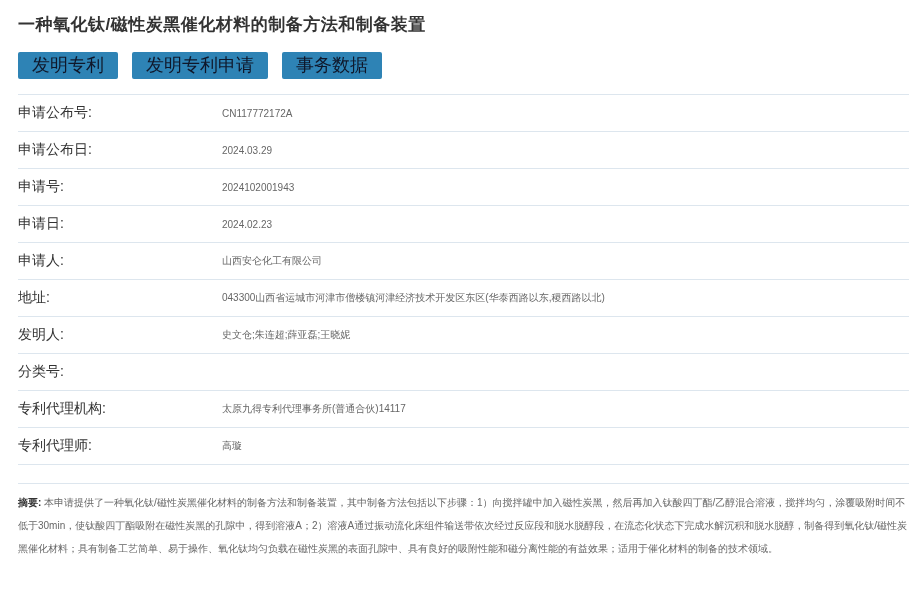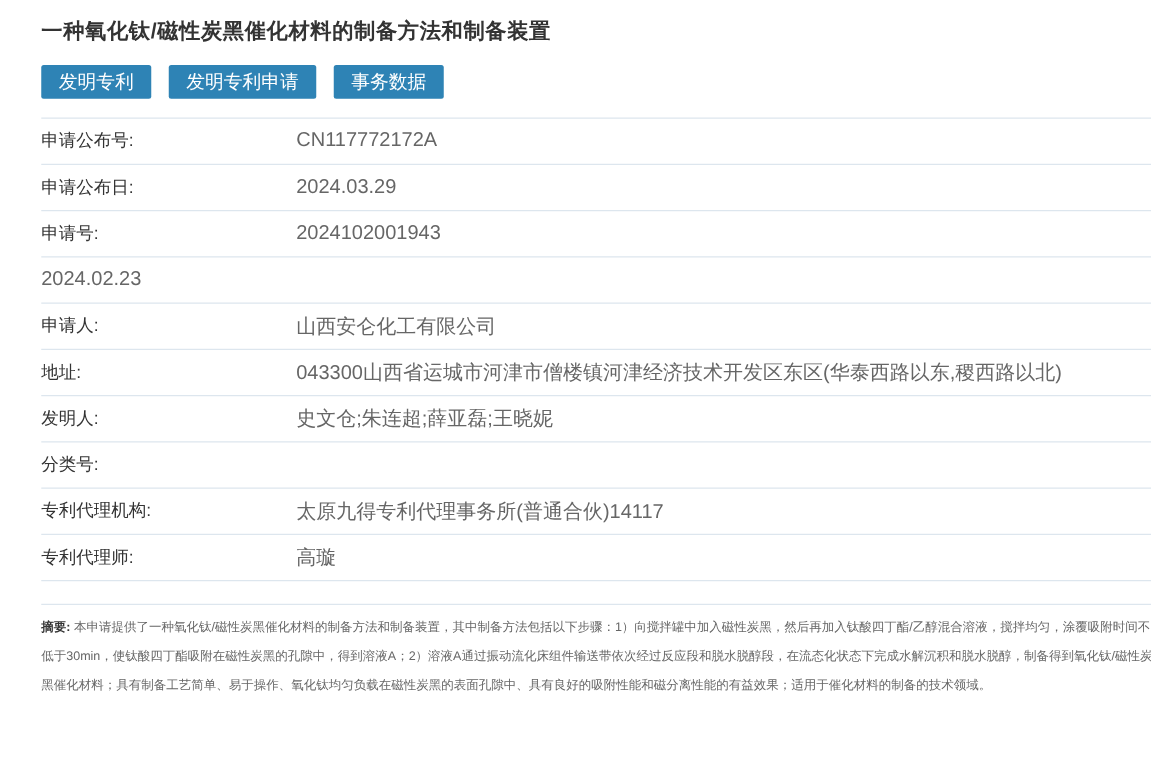--- a/index.html
+++ b/index.html
@@ -3,40 +3,40 @@
 <meta charset="utf-8">
 <style>
   * { box-sizing: border-box; margin: 0; padding: 0; }
   html, body {
     width: 921px; height: 607px;
     background: #ffffff;
     overflow: hidden;
     font-family: "Liberation Sans", "DejaVu Sans", sans-serif;
   }
   .container {
-    padding-left: 33px;
+    padding-left: 18px;
     width: 908px;
   }
   .page-title {
     padding-top: 13px;
     font-size: 17px;
     font-weight: bold;
     color: #333333;
     letter-spacing: 0.5px;
   }
   .btn-row {
     margin-top: 16px;
     display: flex;
     gap: 14px;
   }
   .tag-btn {
     display: inline-block;
     background: #2e83b5;
-    color: #ffffff;
-    font-size: 15px;
+    color: #0f172a;
+    font-size: 18px;
     font-family: "Liberation Sans", "DejaVu Sans", sans-serif;
     line-height: 15px;
     padding: 6px 14px;
     border: none;
     border-radius: 2px;
     cursor: pointer;
   }
   .info-table {
     margin-top: 15px;
     width: 891px;
@@ -50,21 +50,21 @@
     overflow: visible;
   }
   .info-label {
     width: 204px;
     flex-shrink: 0;
     font-size: 14px;
     font-weight: normal;
     color: #333333;
   }
   .info-value {
-    font-size: 16px;
+    font-size: 10px;
     color: #666666;
     white-space: nowrap;
   }
   .abstract {
     margin-top: 18px;
     width: 891px;
     border-top: 1px solid #dde6ee;
     padding-top: 7px;
     font-size: 10px;
     line-height: 23px;
@@ -95,20 +95,21 @@
     </div>
     <div class="info-row">
       <div class="info-label">申请公布日:</div>
       <div class="info-value">2024.03.29</div>
     </div>
     <div class="info-row">
       <div class="info-label">申请号:</div>
       <div class="info-value">2024102001943</div>
     </div>
     <div class="info-row">
+      <div class="info-label">申请日:</div>
       <div class="info-value">2024.02.23</div>
     </div>
     <div class="info-row">
       <div class="info-label">申请人:</div>
       <div class="info-value">山西安仑化工有限公司</div>
     </div>
     <div class="info-row">
       <div class="info-label">地址:</div>
       <div class="info-value">043300山西省运城市河津市僧楼镇河津经济技术开发区东区(华泰西路以东,稷西路以北)</div>
     </div>

